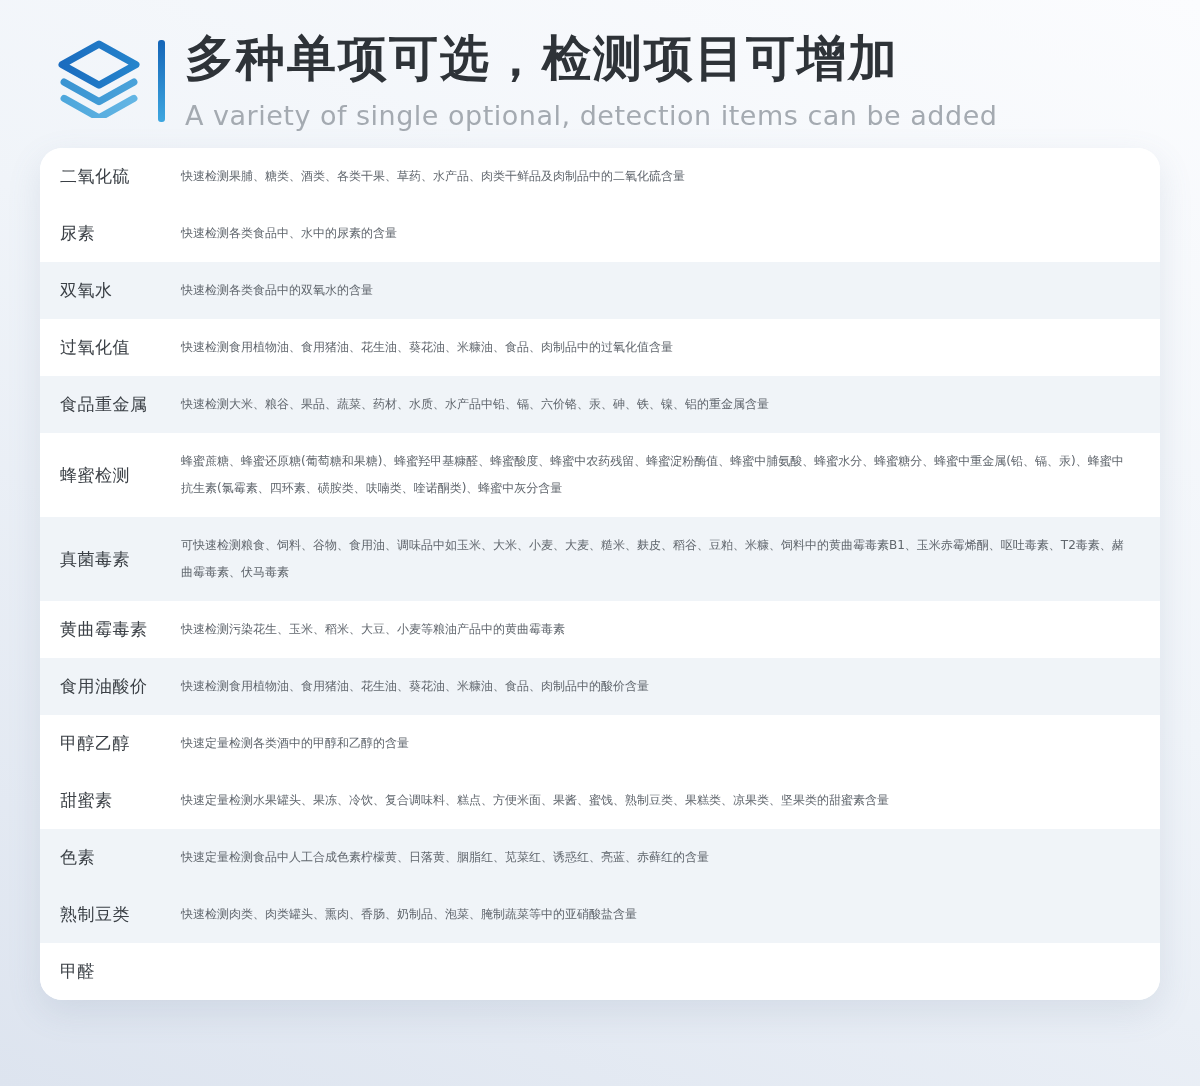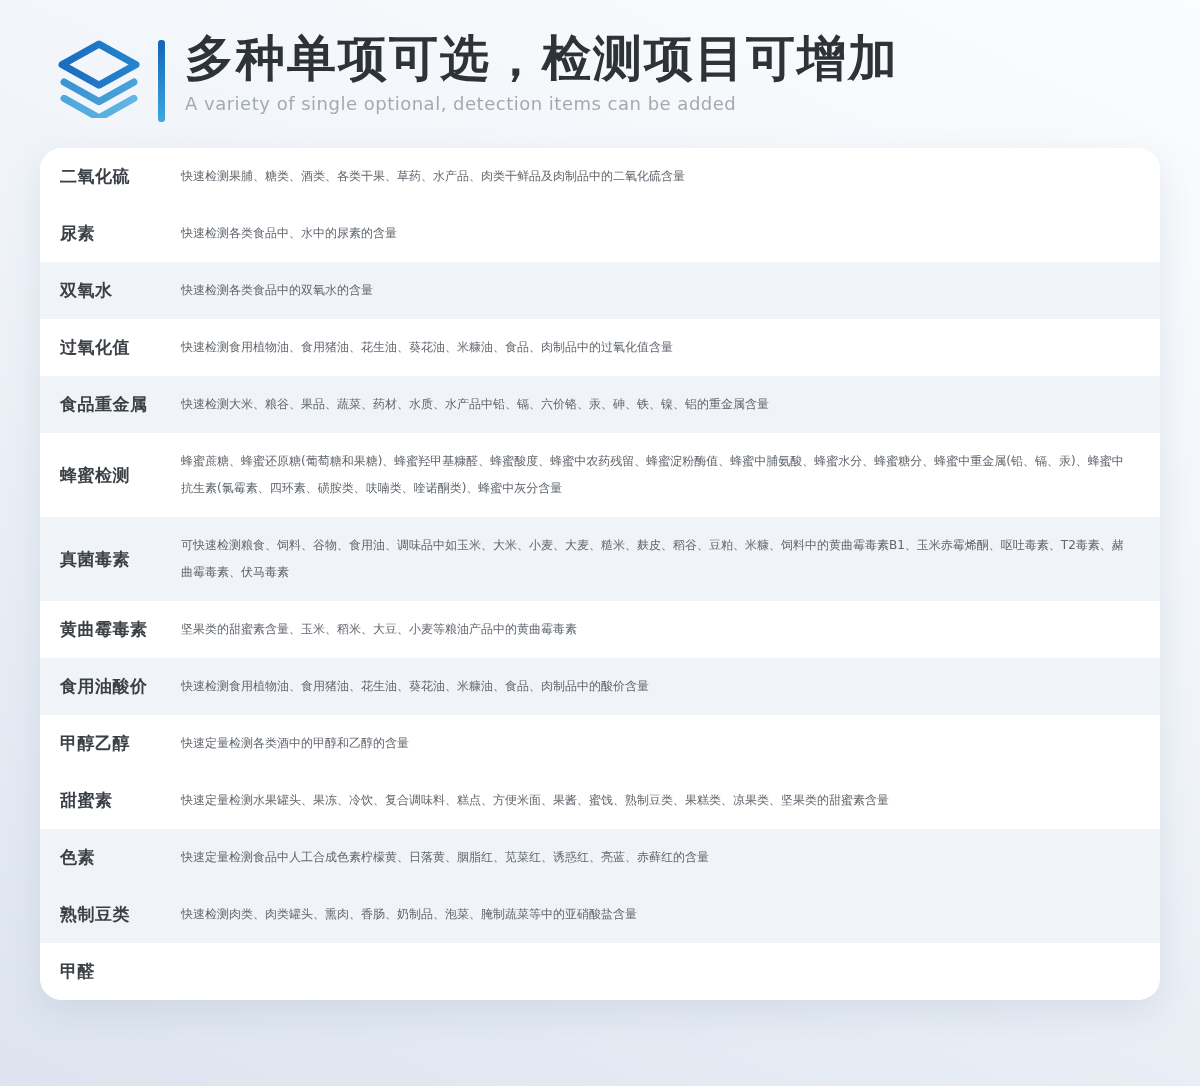--- a/index.html
+++ b/index.html
@@ -34,22 +34,22 @@
   .title {
     font-family: "DejaVu Serif", "Liberation Serif", serif;
     font-size: 49px;
     font-weight: 900;
     letter-spacing: 2px;
     color: #2e3338;
     line-height: 1.1;
     white-space: nowrap;
   }
   .subtitle {
-    margin-top: 7px;
-    font-size: 18px;
+    margin-top: 14px;
+    font-size: 27px;
     color: #a4aab1;
     letter-spacing: 0.5px;
     white-space: nowrap;
   }
 
   
   .card {
     position: absolute;
     left: 40px; top: 148px;
     width: 1120px;
@@ -62,21 +62,21 @@
     display: flex;
     align-items: center;
     min-height: 57px;
     padding: 0 35px 0 20px;
     background: #ffffff;
   }
   .row.alt { background: #f0f4f8; }
   .row-label {
     flex: 0 0 121px;
     font-size: 17px;
-    font-weight: 700;
+    font-weight: 400;
     color: #3b4046;
     letter-spacing: 0.5px;
   }
   .row-desc {
     flex: 1;
     font-size: 12px;
     line-height: 27px;
     padding: 15px 0;
     color: #60666d;
   }
@@ -141,21 +141,21 @@
     <div class="row">
       <div class="row-label">蜂蜜检测</div>
       <div class="row-desc">蜂蜜蔗糖、蜂蜜还原糖(葡萄糖和果糖)、蜂蜜羟甲基糠醛、蜂蜜酸度、蜂蜜中农药残留、蜂蜜淀粉酶值、蜂蜜中脯氨酸、蜂蜜水分、蜂蜜糖分、蜂蜜中重金属(铅、镉、汞)、蜂蜜中抗生素(氯霉素、四环素、磺胺类、呋喃类、喹诺酮类)、蜂蜜中灰分含量</div>
     </div>
     <div class="row alt">
       <div class="row-label">真菌毒素</div>
       <div class="row-desc">可快速检测粮食、饲料、谷物、食用油、调味品中如玉米、大米、小麦、大麦、糙米、麸皮、稻谷、豆粕、米糠、饲料中的黄曲霉毒素B1、玉米赤霉烯酮、呕吐毒素、T2毒素、赭曲霉毒素、伏马毒素</div>
     </div>
     <div class="row">
       <div class="row-label">黄曲霉毒素</div>
-      <div class="row-desc">坚果类的甜蜜素含量、玉米、稻米、大豆、小麦等粮油产品中的黄曲霉毒素</div>
+      <div class="row-desc">快速检测污染花生、玉米、稻米、大豆、小麦等粮油产品中的黄曲霉毒素</div>
     </div>
     <div class="row alt">
       <div class="row-label">食用油酸价</div>
       <div class="row-desc">快速检测食用植物油、食用猪油、花生油、葵花油、米糠油、食品、肉制品中的酸价含量</div>
     </div>
     <div class="row">
       <div class="row-label">甲醇乙醇</div>
       <div class="row-desc">快速定量检测各类酒中的甲醇和乙醇的含量</div>
     </div>
     <div class="row">

